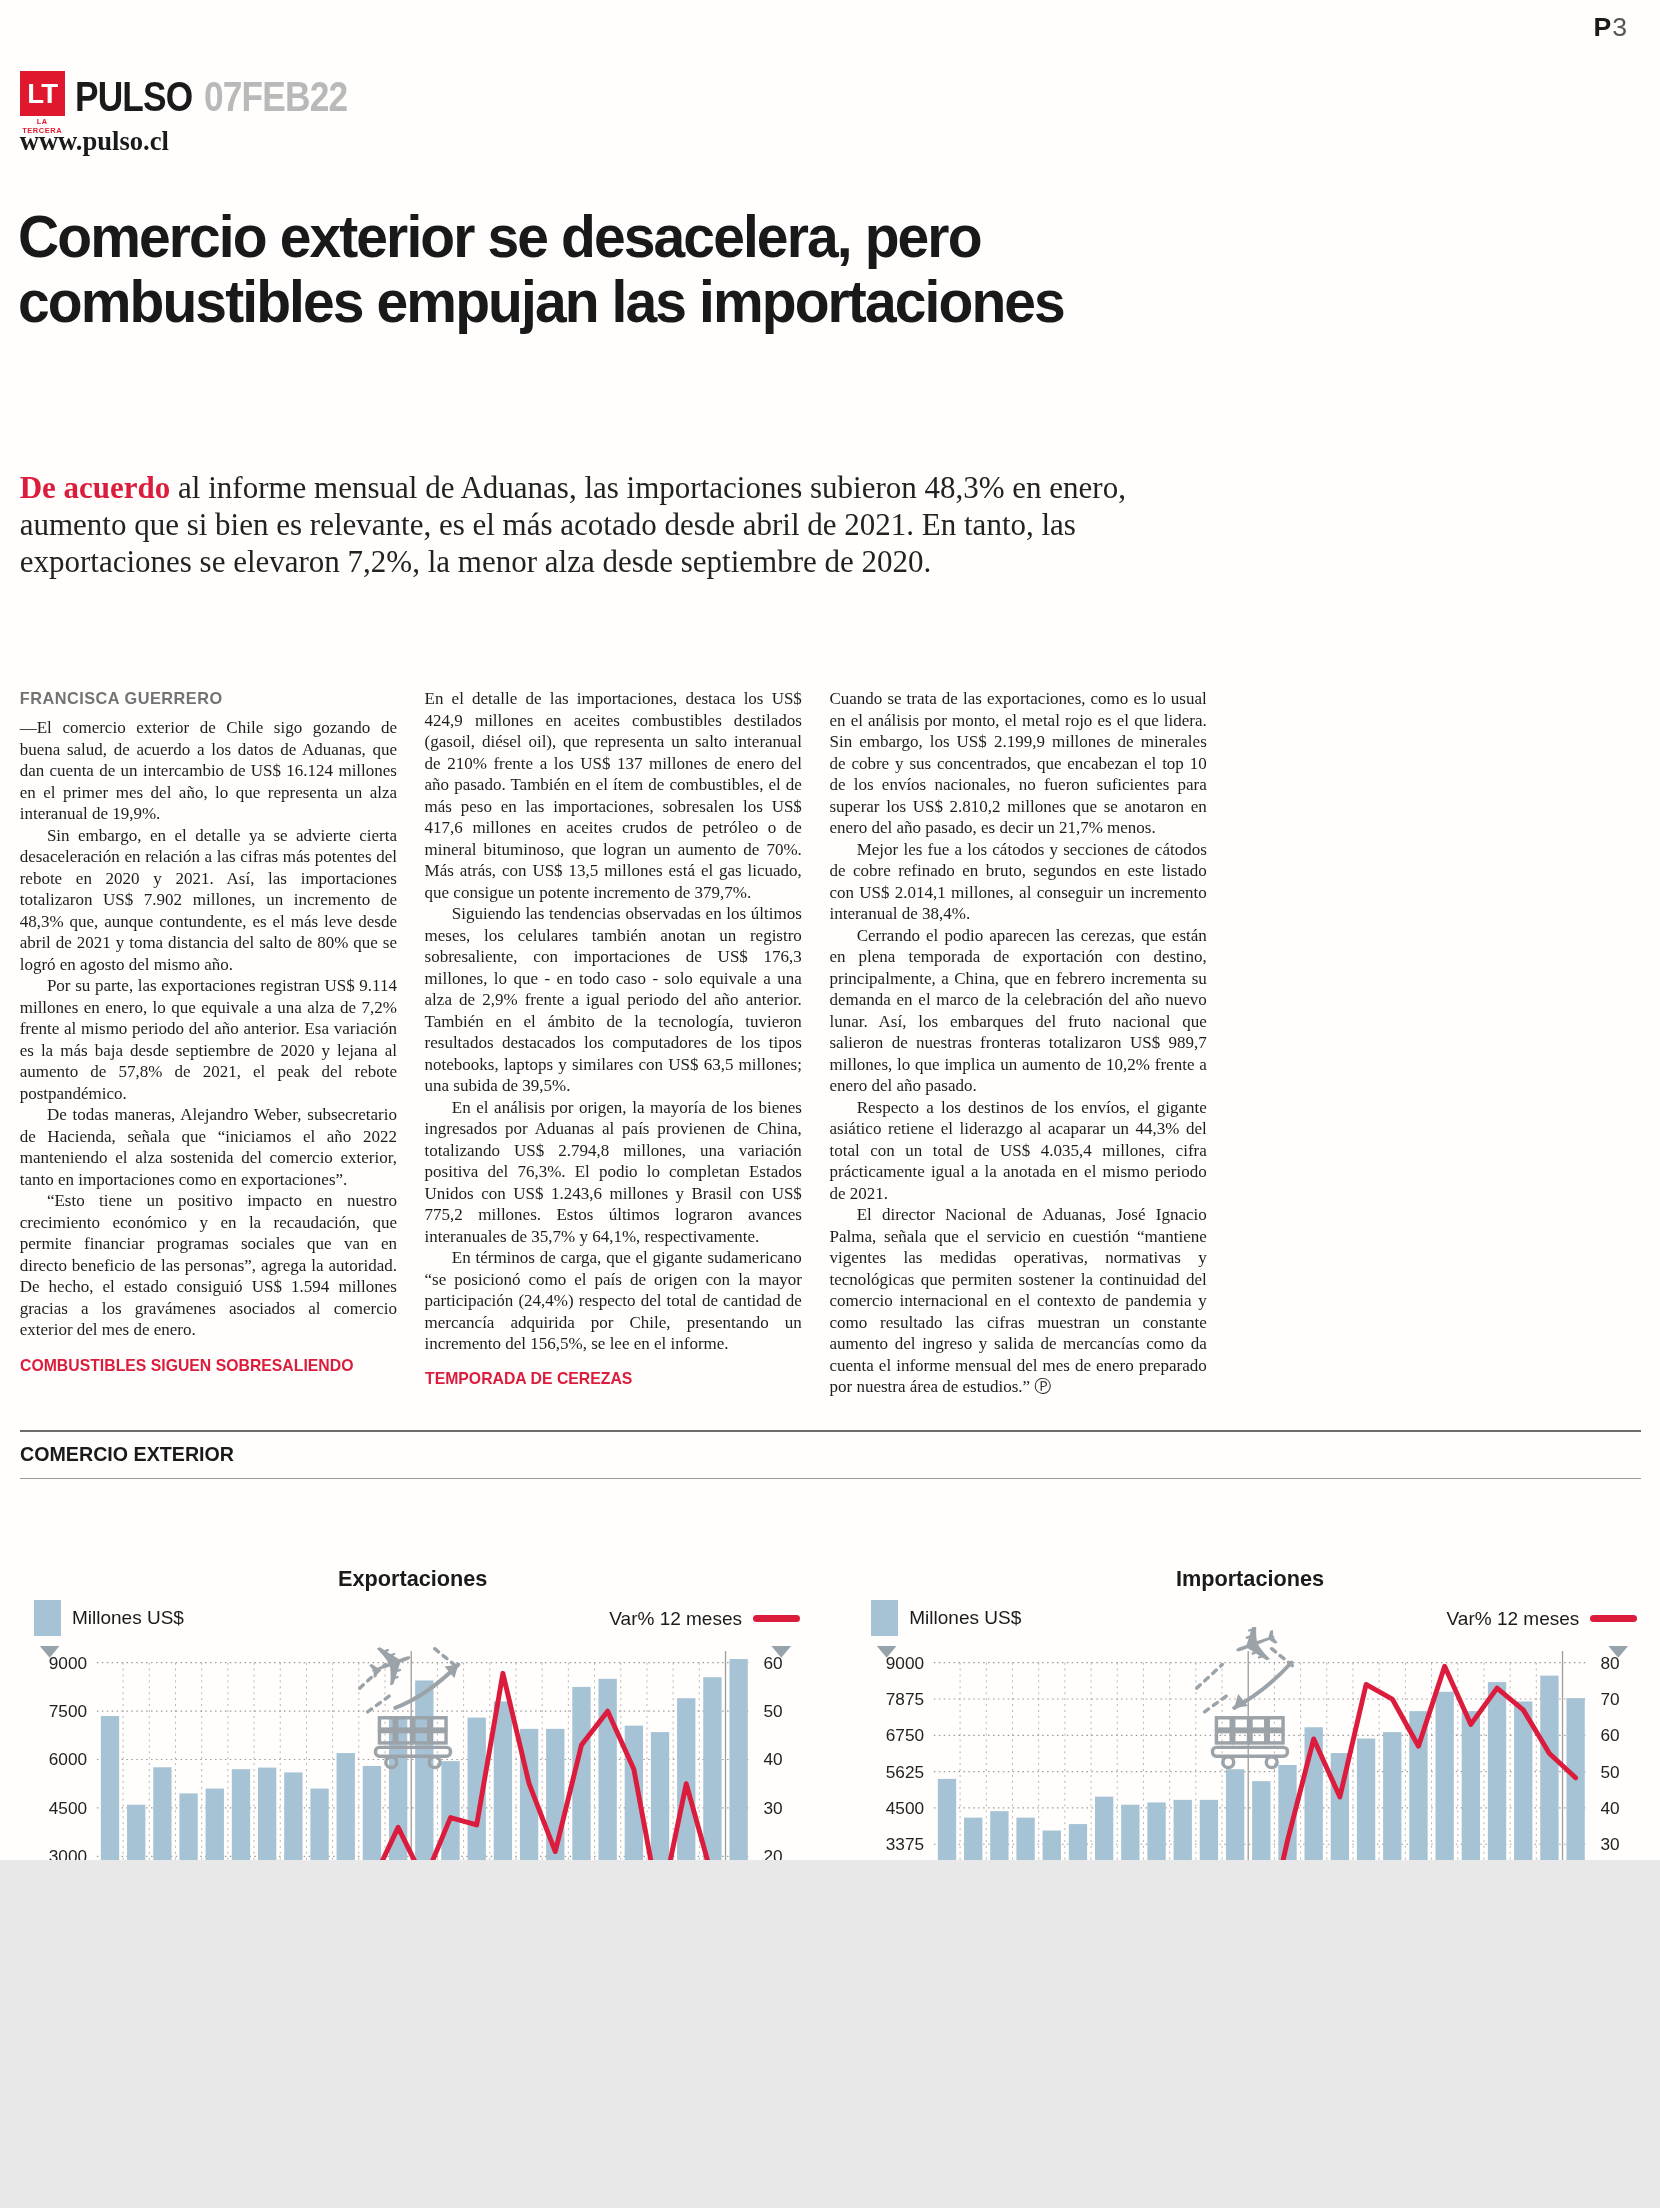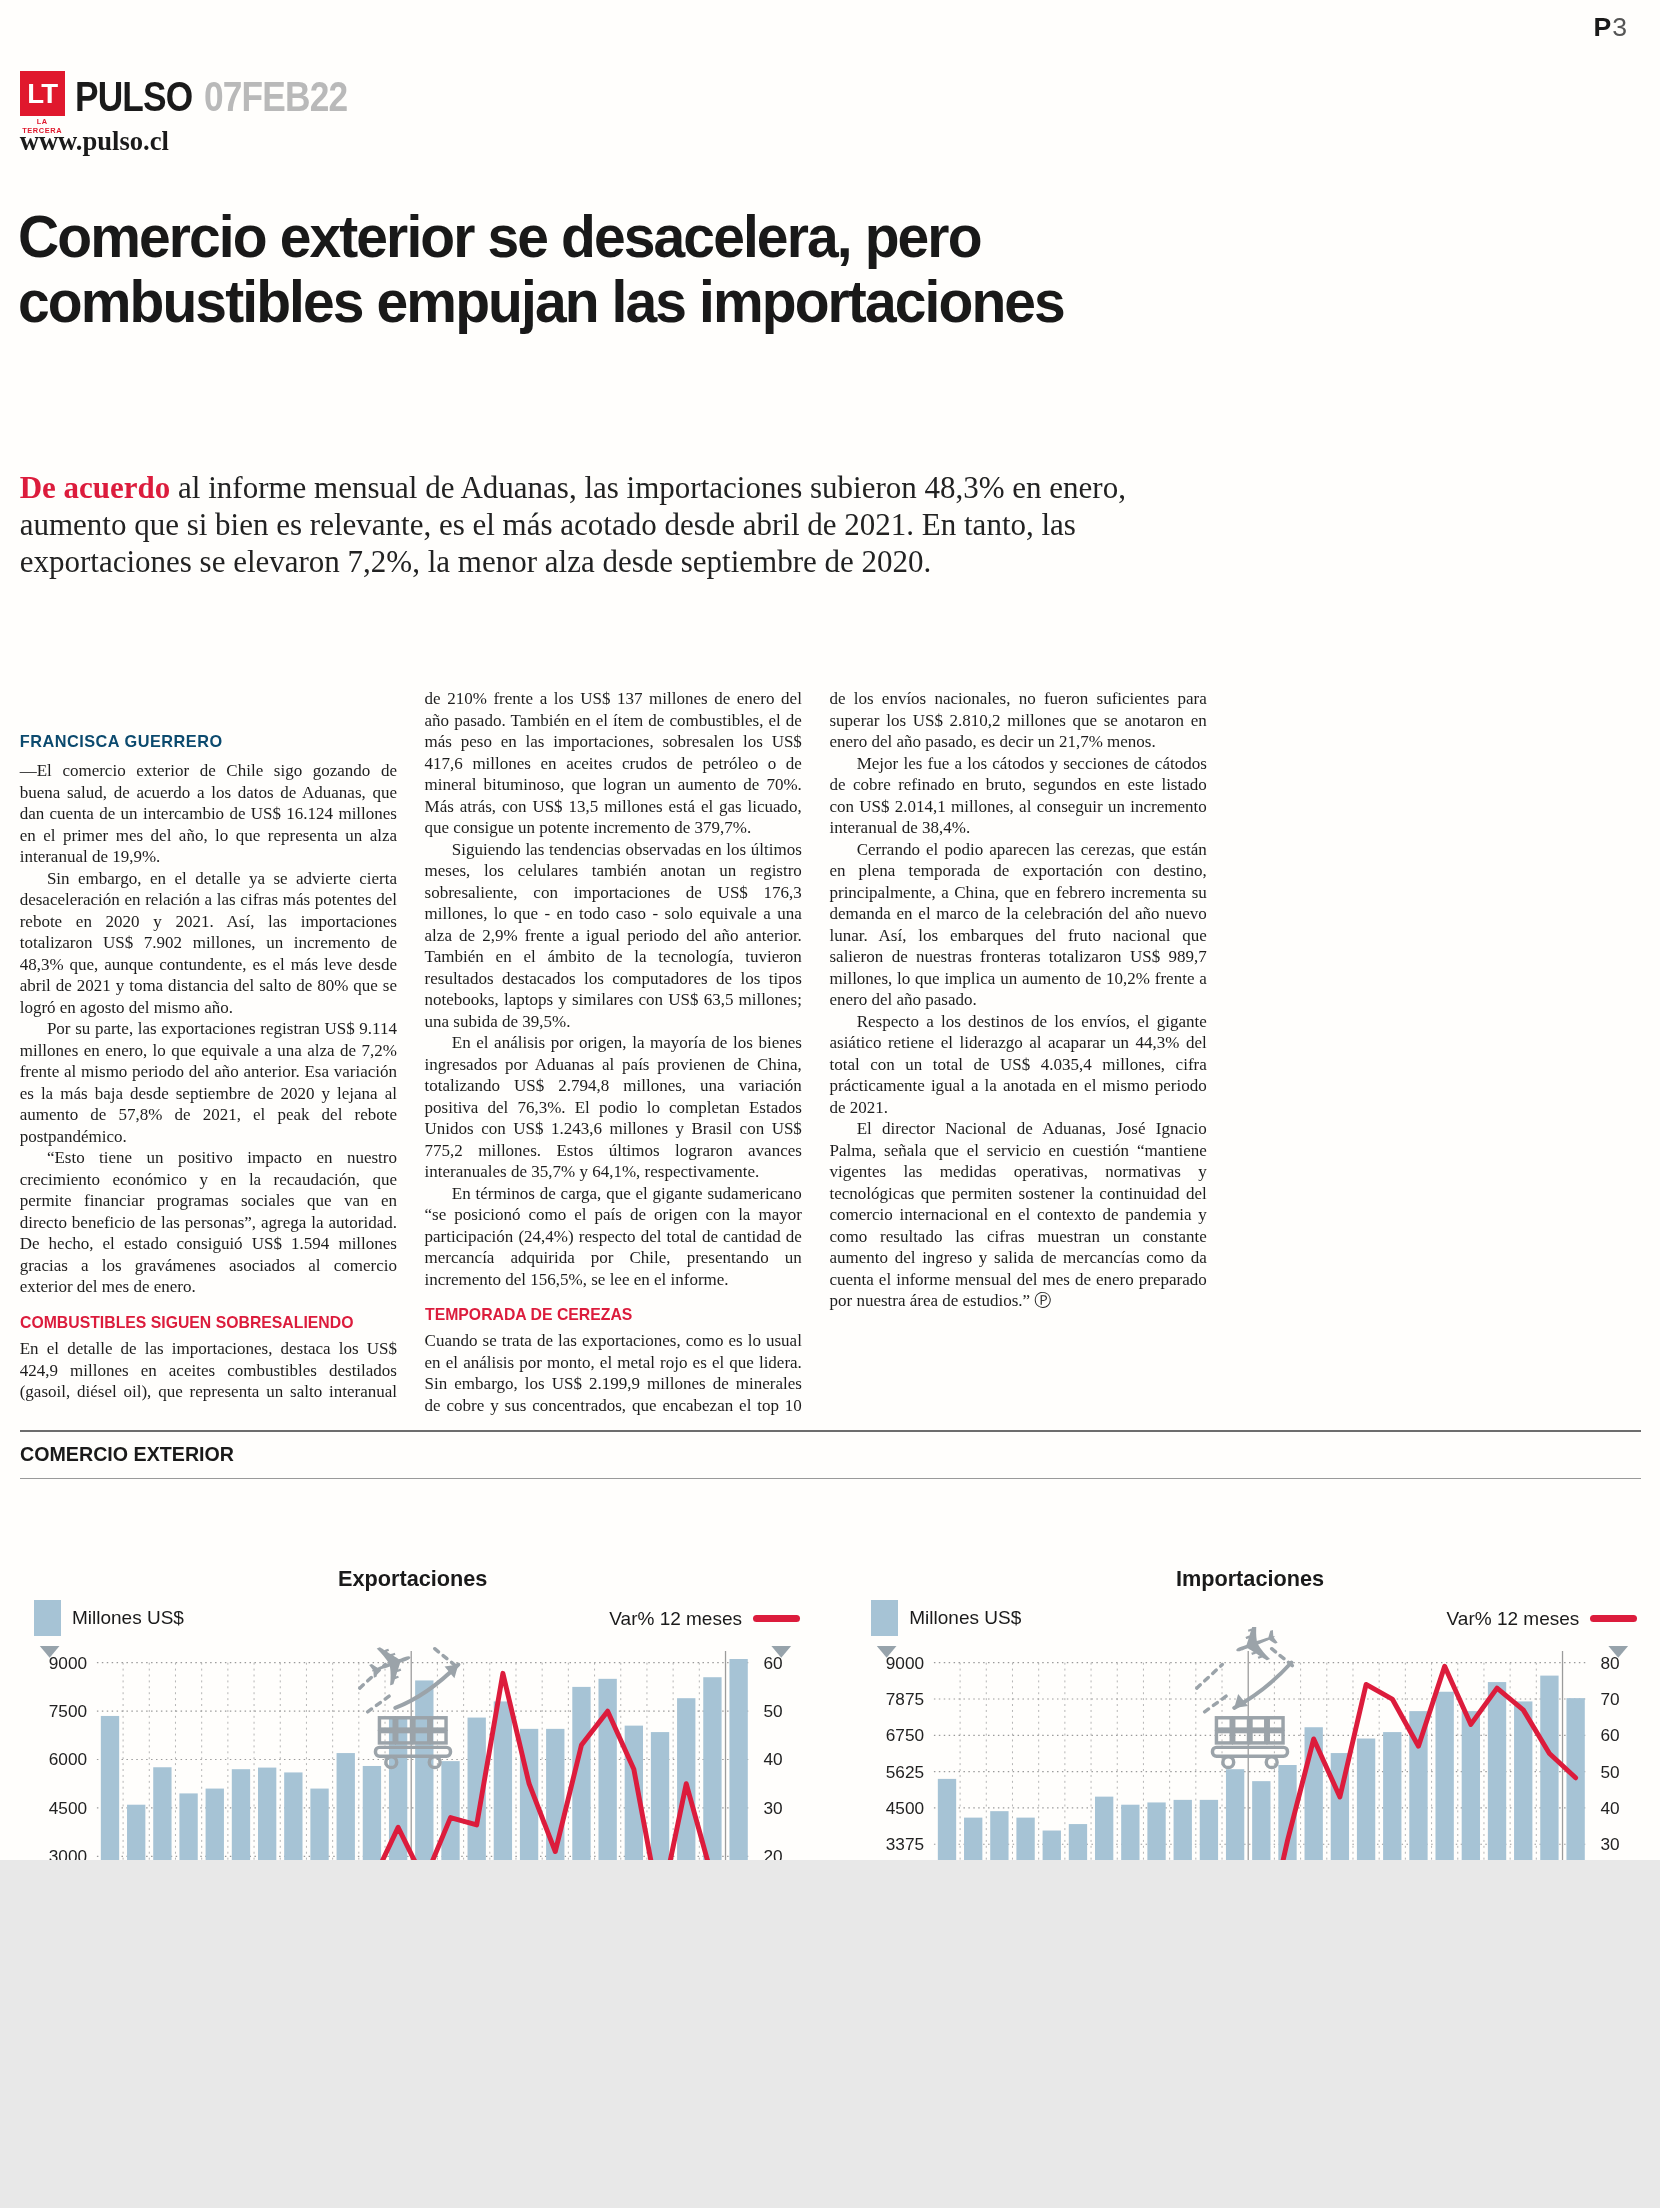--- a/index.html
+++ b/index.html
@@ -25,21 +25,21 @@
         font-size:31px;line-height:37px;color:#222;}
   .deck .lead{font-weight:bold;}
   
   .article{position:absolute;left:19.7px;top:688px;width:1592px;height:729px;
            column-count:4;column-gap:27.6px;column-fill:auto;
            font-family:"Liberation Serif",serif;font-size:17px;line-height:21.5px;
            text-align:justify;color:#1d1d1d;}
   .article p{margin:0;}
   .article p.ind{text-indent:1.6em;}
   .article .byline{font-family:"Liberation Sans",sans-serif;font-weight:bold;font-size:16.3px;
-           letter-spacing:0.5px;margin-bottom:7.9px;color:#0c4a6e;text-align:left;margin-top:43px;}
+           letter-spacing:0.5px;margin-bottom:7.9px;color:#737373;text-align:left;}
   .article h3.subhead{font-family:"Liberation Sans",sans-serif;font-weight:bold;font-size:16.3px;
            margin:13.8px 0 4.9px 0;letter-spacing:0;transform:scaleX(.97);transform-origin:left;text-align:left;}
   
   .rule-top{position:absolute;left:19.7px;right:19.7px;top:1430px;height:0;border-top:2px solid #6d6d6d;}
   .kicker{position:absolute;left:19.7px;top:1442px;font-size:20.7px;font-weight:bold;letter-spacing:0;
           transform:scaleX(.95);transform-origin:left;}
   .rule-bot{position:absolute;left:19.7px;right:19.7px;top:1478px;height:0;border-top:1px solid #9a9a9a;}
   .chart{position:absolute;top:1564px;width:788px;text-align:center;}
   .chart.left{left:17.7px;} .chart.right{left:855px;}
   .ctitle{font-size:21.7px;font-weight:bold;margin:2px 0 5.9px 2px;}
@@ -85,20 +85,21 @@
 
   <div class="deck">
     <span class="lead" id="deck-lead" style="color: rgb(220, 28, 60);">De acuerdo</span><span> al informe mensual de Aduanas, las importaciones subieron 48,3% en enero, aumento que si bien es relevante, es el más acotado desde abril de 2021. En tanto, las exportaciones se elevaron 7,2%, la menor alza desde septiembre de 2020.</span>
   </div>
 
   <div class="article" id="article">
       <p class="byline">FRANCISCA GUERRERO</p>
       <p class="lead">—El comercio exterior de Chile sigo gozando de buena salud, de acuerdo a los datos de Aduanas, que dan cuenta de un intercambio de US$ 16.124 millones en el primer mes del año, lo que representa un alza interanual de 19,9%.</p>
       <p class="ind">Sin embargo, en el detalle ya se advierte cierta desaceleración en relación a las cifras más potentes del rebote en 2020 y 2021. Así, las importaciones totalizaron US$ 7.902 millones, un incremento de 48,3% que, aunque contundente, es el más leve desde abril de 2021 y toma distancia del salto de 80% que se logró en agosto del mismo año.</p>
       <p class="ind">Por su parte, las exportaciones registran US$ 9.114 millones en enero, lo que equivale a una alza de 7,2% frente al mismo periodo del año anterior. Esa variación es la más baja desde septiembre de 2020 y lejana al aumento de 57,8% de 2021, el peak del rebote postpandémico.</p>
+      <p class="ind">De todas maneras, Alejandro Weber, subsecretario de Hacienda, señala que “iniciamos el año 2022 manteniendo el alza sostenida del comercio exterior, tanto en importaciones como en exportaciones”.</p>
       <p class="ind">“Esto tiene un positivo impacto en nuestro crecimiento económico y en la recaudación, que permite financiar programas sociales que van en directo beneficio de las personas”, agrega la autoridad. De hecho, el estado consiguió US$ 1.594 millones gracias a los gravámenes asociados al comercio exterior del mes de enero.</p>
       <h3 class="subhead" style="color: rgb(220, 28, 60);">COMBUSTIBLES SIGUEN SOBRESALIENDO</h3>
       <p class="lead">En el detalle de las importaciones, destaca los US$ 424,9 millones en aceites combustibles destilados (gasoil, diésel oil), que representa un salto interanual de 210% frente a los US$ 137 millones de enero del año pasado. También en el ítem de combustibles, el de más peso en las importaciones, sobresalen los US$ 417,6 millones en aceites crudos de petróleo o de mineral bituminoso, que logran un aumento de 70%. Más atrás, con US$ 13,5 millones está el gas licuado, que consigue un potente incremento de 379,7%.</p>
       <p class="ind">Siguiendo las tendencias observadas en los últimos meses, los celulares también anotan un registro sobresaliente, con importaciones de US$ 176,3 millones, lo que - en todo caso - solo equivale a una alza de 2,9% frente a igual periodo del año anterior. También en el ámbito de la tecnología, tuvieron resultados destacados los computadores de los tipos notebooks, laptops y similares con US$ 63,5 millones; una subida de 39,5%.</p>
       <p class="ind">En el análisis por origen, la mayoría de los bienes ingresados por Aduanas al país provienen de China, totalizando US$ 2.794,8 millones, una variación positiva del 76,3%. El podio lo completan Estados Unidos con US$ 1.243,6 millones y Brasil con US$ 775,2 millones. Estos últimos lograron avances interanuales de 35,7% y 64,1%, respectivamente.</p>
       <p class="ind">En términos de carga, que el gigante sudamericano “se posicionó como el país de origen con la mayor participación (24,4%) respecto del total de cantidad de mercancía adquirida por Chile, presentando un incremento del 156,5%, se lee en el informe.</p>
       <h3 class="subhead" style="color: rgb(220, 28, 60);">TEMPORADA DE CEREZAS</h3>
       <p class="lead">Cuando se trata de las exportaciones, como es lo usual en el análisis por monto, el metal rojo es el que lidera. Sin embargo, los US$ 2.199,9 millones de minerales de cobre y sus concentrados, que encabezan el top 10 de los envíos nacionales, no fueron suficientes para superar los US$ 2.810,2 millones que se anotaron en enero del año pasado, es decir un 21,7% menos.</p>
       <p class="ind">Mejor les fue a los cátodos y secciones de cátodos de cobre refinado en bruto, segundos en este listado con US$ 2.014,1 millones, al conseguir un incremento interanual de 38,4%.</p>
       <p class="ind">Cerrando el podio aparecen las cerezas, que están en plena temporada de exportación con destino, principalmente, a China, que en febrero incrementa su demanda en el marco de la celebración del año nuevo lunar. Así, los embarques del fruto nacional que salieron de nuestras fronteras totalizaron US$ 989,7 millones, lo que implica un aumento de 10,2% frente a enero del año pasado.</p>

